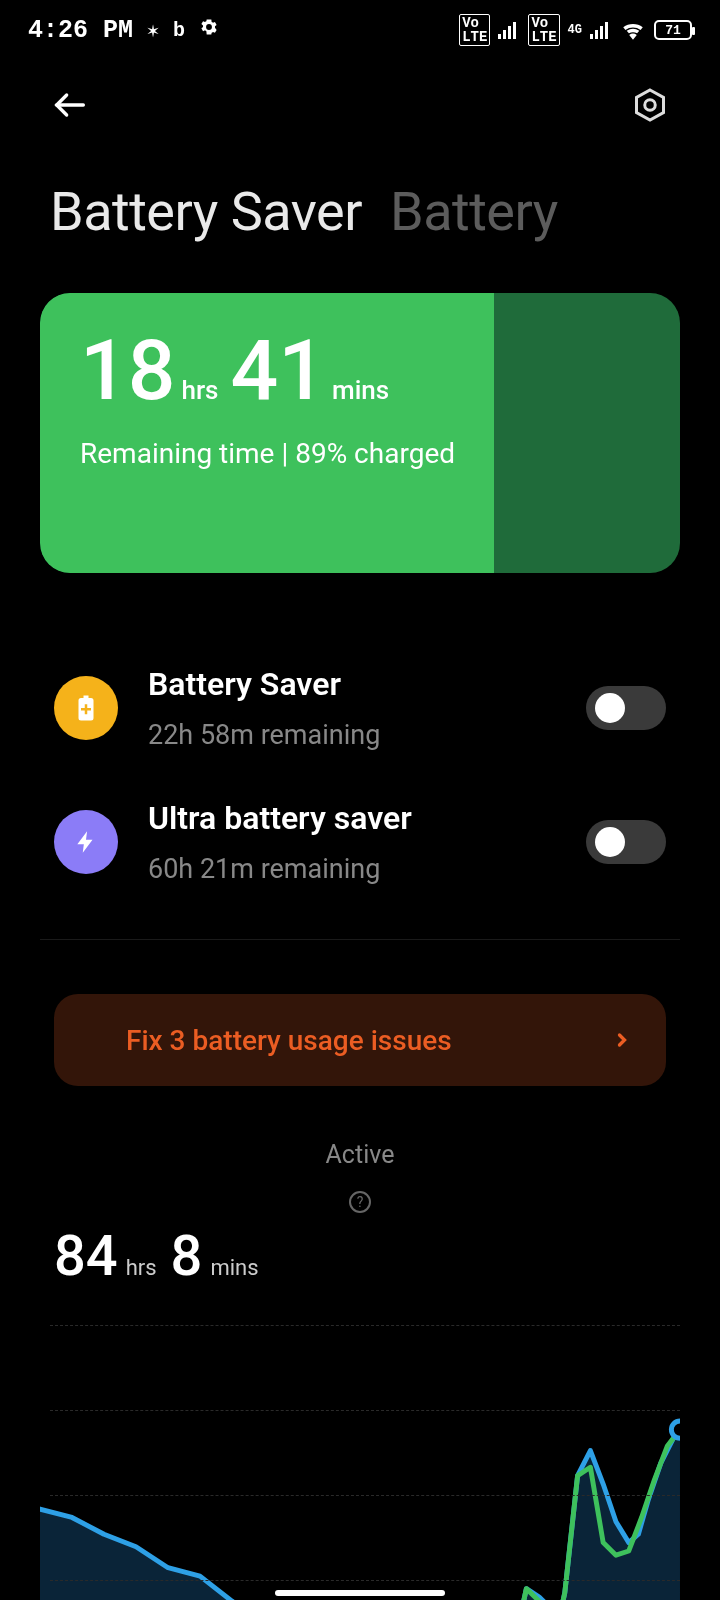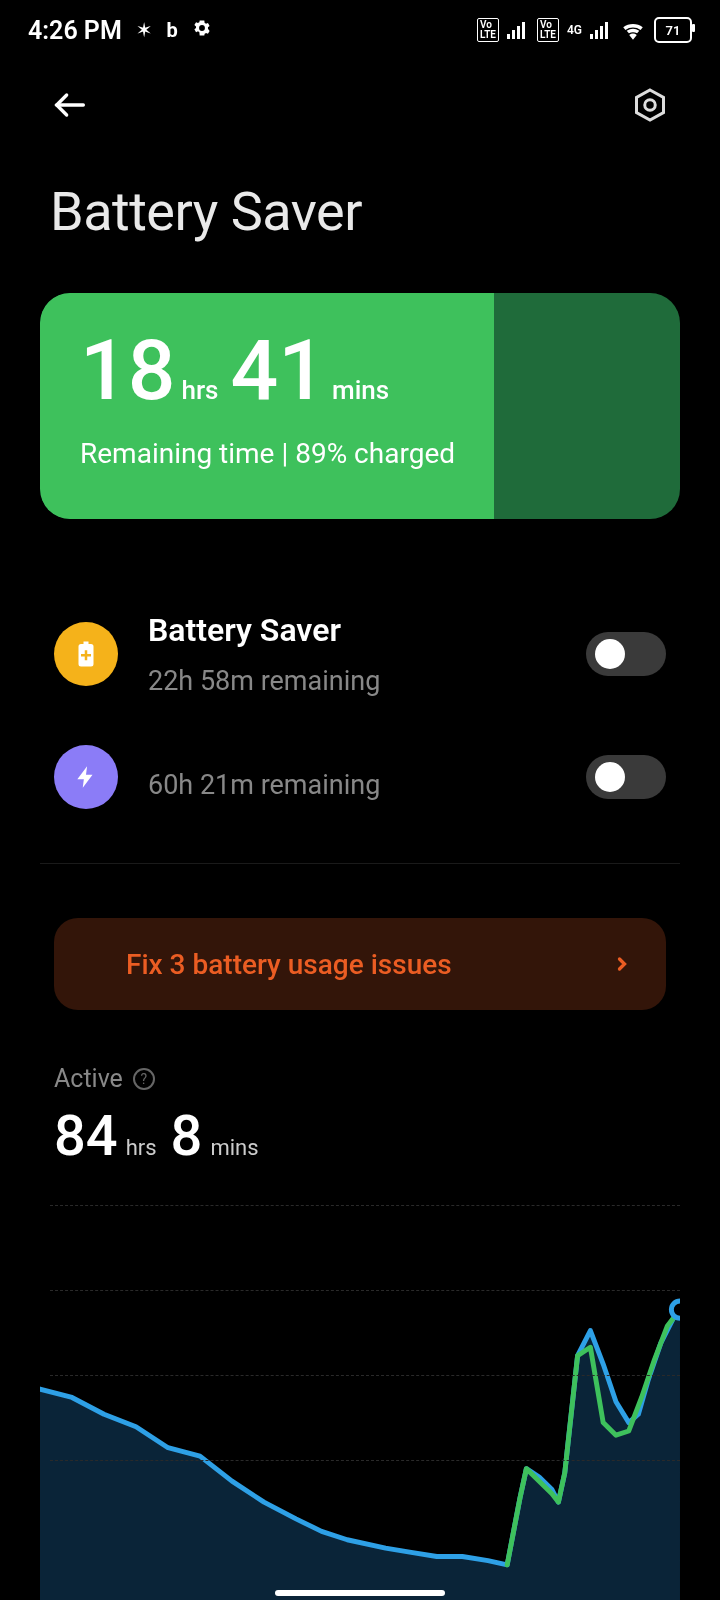--- a/index.html
+++ b/index.html
@@ -10,37 +10,37 @@
       font-family: -apple-system, Roboto, "Helvetica Neue", Arial, sans-serif;
       overflow: hidden;
       position: relative;
     }
 
     
     .statusbar {
       height: 60px;
       display: flex; align-items: center; justify-content: space-between;
       padding: 0 28px;
-      font-size: 25px; font-weight: 600;
+      font-size: 25px; font-weight: 600; font-family: Liberation Mono, monospace;
     }
     .status-left { display: flex; align-items: center; gap: 14px; }
     .status-right { display: flex; align-items: center; gap: 8px; }
     .status-right svg { display: block; }
     .small-glyph { font-size: 20px; font-weight: 400; }
     .batt-box {
       border: 2px solid #fff; border-radius: 5px;
-      width: 38px; height: 26px; display: flex; align-items: center; justify-content: center;
+      width: 38px; height: 20px; display: flex; align-items: center; justify-content: center;
       font-size: 13px; font-weight: 600; position: relative;
     }
     .batt-box::after {
       content: ""; position: absolute; right: -5px; top: 5px;
       width: 3px; height: 8px; background: #fff; border-radius: 1px;
     }
     .lte-box {
-      border: 1px solid #fff; font-size: 10px; padding: 1px 2px;
+      border: 1px solid #fff; font-size: 14px; padding: 1px 2px;
       border-radius: 2px; line-height: 1;
     }
 
     
     .topbar {
       height: 90px;
       display: flex; align-items: center; justify-content: space-between;
       padding: 0 48px;
     }
     .icon-btn { width: 44px; height: 44px; display: flex; align-items: center; justify-content: center; }
@@ -49,21 +49,21 @@
     .tabs {
       display: flex; align-items: baseline; gap: 28px;
       padding: 30px 50px 0;
     }
     .tab { font-size: 54px; font-weight: 400; color: #5c5c5c; letter-spacing: -0.5px; }
     .tab.active { color: #e9e9e9; }
 
     
     .card {
       margin: 50px 40px 0;
-      height: 226px; border-radius: 30px;
+      height: 280px; border-radius: 30px;
       background: #1f6b3a;
       position: relative; overflow: hidden;
     }
     .card-fill {
       position: absolute; left: 0; top: 0; bottom: 0;
       background: #3ec15c;
       border-radius: 30px 0 0 30px;
     }
     .card-content { position: relative; z-index: 1; padding: 36px 40px 0; }
     .card-time { display: flex; align-items: baseline; color: #fff; }
@@ -101,21 +101,21 @@
       margin: 54px 54px 0;
       height: 92px; border-radius: 24px;
       background: #331509;
       display: flex; align-items: center; justify-content: space-between;
       padding: 0 34px 0 28px;
     }
     .fix-text { color: #eb5d23; font-size: 28px; font-weight: 500; margin-left: 44px; }
 
     
     .active-block { padding: 54px 54px 0; }
-    .active-label { display: flex; align-items: center; gap: 10px; color: #888; font-size: 25px; }
+    .active-label { display: flex; align-items: center; gap: 22px; color: #888; font-size: 25px; flex-direction: column; }
     .q-circle {
       width: 22px; height: 22px; border: 2px solid #666; border-radius: 50%;
       display: inline-flex; align-items: center; justify-content: center; font-size: 14px; color:#666;
     }
     .active-time { display: flex; align-items: baseline; margin-top: 10px; }
     .act-num { font-size: 56px; font-weight: 500; }
     .act-unit { font-size: 22px; margin: 0 14px 6px 8px; color: #ccc; }
 
     
     .chart-wrap {
@@ -190,20 +190,21 @@
   <div class="icon-btn">
     <svg width="36" height="36" viewBox="0 0 24 24" fill="none" stroke="#ddd" stroke-width="2">
         <polygon points="12 2 21 7 21 17 12 22 3 17 3 7"></polygon>
         <circle cx="12" cy="12" r="3.5"></circle>
       </svg>
   </div>
 </div>
 
 <div class="tabs">
   <div class="tab active">Battery Saver</div>
+  <div class="tab">Battery</div>
 </div>
 
 <div class="card">
   <div class="card-fill" id="card-fill" style="width: 71%;"></div>
   <div class="card-content">
     <div class="card-time">
       <span class="big-num">18</span>
       <span class="small-unit">hrs</span>
       <span class="big-num">41</span>
       <span class="small-unit">mins</span>
@@ -228,20 +229,21 @@
       </div>
   </div>
 
   <div class="mode-row">
     <div class="mode-icon purple">
       <svg width="26" height="26" viewBox="0 0 24 24" fill="#fff">
           <path d="M13 2L4 14h6l-1 8 9-12h-6l1-8z"></path>
         </svg>
     </div>
     <div class="mode-text">
+      <div class="mode-title">Ultra battery saver</div>
       <div class="mode-sub">60h 21m remaining</div>
     </div>
     <div class="toggle">
         <div class="knob"></div>
       </div>
   </div>
 </div>
 
 <div class="divider"></div>
 

